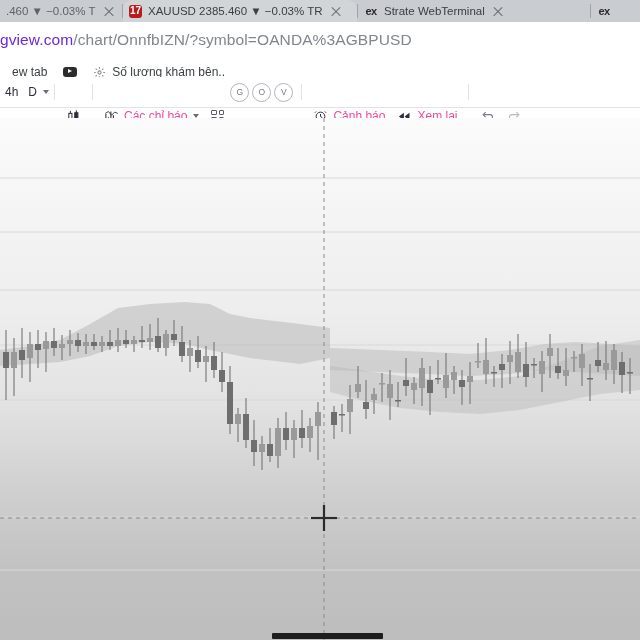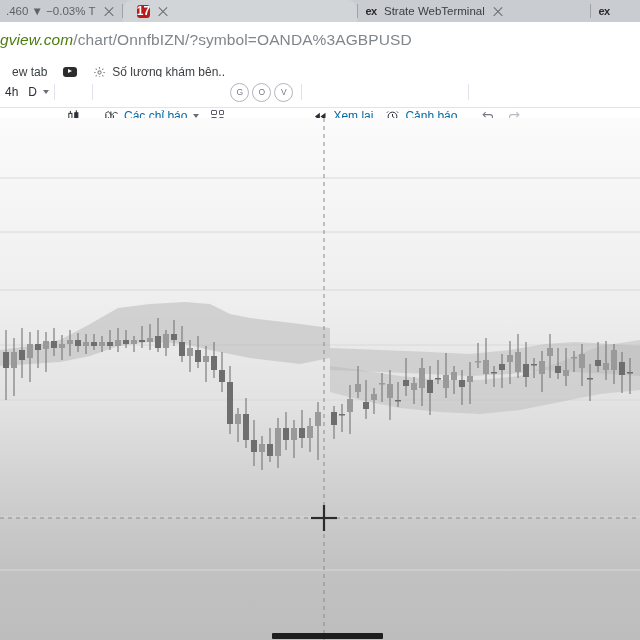--- a/index.html
+++ b/index.html
@@ -34,21 +34,21 @@
     content:"";position:absolute;left:1px;top:6.5px;width:12px;height:1.3px;
     background:#4a4a4a;
   }
   .tab-close:before{transform:rotate(45deg);}
   .tab-close:after{transform:rotate(-45deg);}
   .tab-sep{width:1px;height:14px;background:#9fa3a7;align-self:center;flex:0 0 1px;}
 
   .fav-tv{
     width:13px;height:13px;flex:0 0 13px;border-radius:3px;background:#b91c1c;
     display:flex;align-items:center;justify-content:center;
-    font-size:12px;color:#fff;font-weight:bold;line-height:1;margin-left:8px;
+    font-size:10px;color:#fff;font-weight:bold;line-height:1;
   }
   .fav-ex{
     width:14px;height:13px;flex:0 0 14px;display:flex;align-items:center;
     justify-content:center;font-size:11px;color:#2b2b2b;font-weight:bold;
     letter-spacing:-0.5px;
   }
 
   
   .tab-clip{width:122px;}
   .tab-clip .tab-title{font-size:11.5px;color:#5f6368;}
@@ -60,21 +60,21 @@
   
   .urlbar{
     position:absolute;left:0;top:22px;width:640px;height:36px;
     background:#ffffff;
     display:flex;align-items:center;
   }
   .url-text{
     font-size:15.5px;color:#80868b;letter-spacing:0.1px;
     padding-left:0px;white-space:nowrap;
   }
-  .url-text .host{color:#4d7c0f;font-style:italic;}
+  .url-text .host{color:#6d28d9;}
 
   
   .bookmarks{
     position:absolute;left:0;top:58px;width:640px;height:29px;
     background:#ffffff;display:flex;align-items:center;gap:0px;
     border-bottom:1px solid #e4e6e8;box-sizing:border-box;
   }
   .bm{
     display:flex;align-items:center;gap:6px;padding:0 8px;height:24px;
     font-size:12px;color:#3c4043;white-space:nowrap;border-radius:4px;
@@ -95,21 +95,21 @@
   .ico-gear svg{display:block;}
 
   
   .tvtool{
     position:absolute;left:0;top:77px;width:640px;height:31px;
     background:#ffffff;border-bottom:1px solid #e0e3eb;
     display:flex;align-items:center;box-sizing:border-box;
   }
   .tvbtn{
     display:flex;align-items:center;gap:5px;height:24px;padding:0 6px;
-    font-size:12px;color:#0369a1;border-radius:4px;white-space:nowrap;margin-top:48px;
+    font-size:12px;color:#ec4899;border-radius:4px;white-space:nowrap;margin-top:48px;
   }
   .tvsep{width:1px;height:16px;background:#e0e3eb;margin:0 5px;flex:0 0 1px;}
   .chev{
     width:0;height:0;border-left:3.3px solid transparent;
     border-right:3.3px solid transparent;border-top:4px solid #6a6d78;
     margin-left:1px;
   }
   .tf{font-size:12px;color:#2b2e38;padding:0 5px;}
   .circbtn{
     width:17px;height:17px;border-radius:50%;border:1px solid #b2b5be;
@@ -144,20 +144,21 @@
   <div class="tabstrip">
 
     <div class="tab tab-clip">
       <span class="tab-title">.460 ▼ −0.03% TR</span>
       <span class="tab-close"></span>
     </div>
     <span class="tab-sep"></span>
 
     <div class="tab active tab-active-main">
       <span class="fav-tv">17</span>
+      <span class="tab-title">XAUUSD 2385.460 ▼ −0.03% TR</span>
       <span class="tab-close"></span>
     </div>
     <span class="tab-sep"></span>
 
     <div class="tab tab-exness">
       <span class="fav-ex">ex</span>
       <span class="tab-title">Strate WebTerminal</span>
       <span class="tab-close"></span>
     </div>
     <span class="tab-sep"></span>
@@ -232,34 +233,34 @@
         </span>
     </span>
 
     <span class="circbtn">G</span>
     <span class="circbtn">O</span>
     <span class="circbtn">V</span>
 
     <span class="tvsep"></span>
 
     <span class="tvbtn">
-      <svg class="ic" viewBox="0 0 24 24" fill="#2b2e38" stroke="none">
-        <path d="M11 6v12L3 12z"></path>
-          <path d="M20 6v12l-8-6z"></path>
-      </svg>
-      <span>Xem lại</span>
-    </span>
-
-    <span class="tvbtn">
       <svg class="ic" viewBox="0 0 24 24" fill="none" stroke="#2b2e38" stroke-width="1.6">
         <circle cx="12" cy="12" r="7"></circle>
           <path d="M12 8v4l3 2"></path>
         <path d="M5 4L3 6M19 4l2 2"></path>
       </svg>
       <span>Cảnh báo</span>
+    </span>
+
+    <span class="tvbtn">
+      <svg class="ic" viewBox="0 0 24 24" fill="#2b2e38" stroke="none">
+        <path d="M11 6v12L3 12z"></path>
+          <path d="M20 6v12l-8-6z"></path>
+      </svg>
+      <span>Xem lại</span>
     </span>
 
     <span class="tvsep"></span>
 
     <span class="tvbtn">
       <svg class="ic" viewBox="0 0 24 24" fill="none" stroke="#787b86" stroke-width="1.7">
         <path d="M6 9H16a4 4 0 0 1 0 8h-3"></path>
           <path d="M9 5L5 9l4 4"></path>
       </svg>
     </span>

